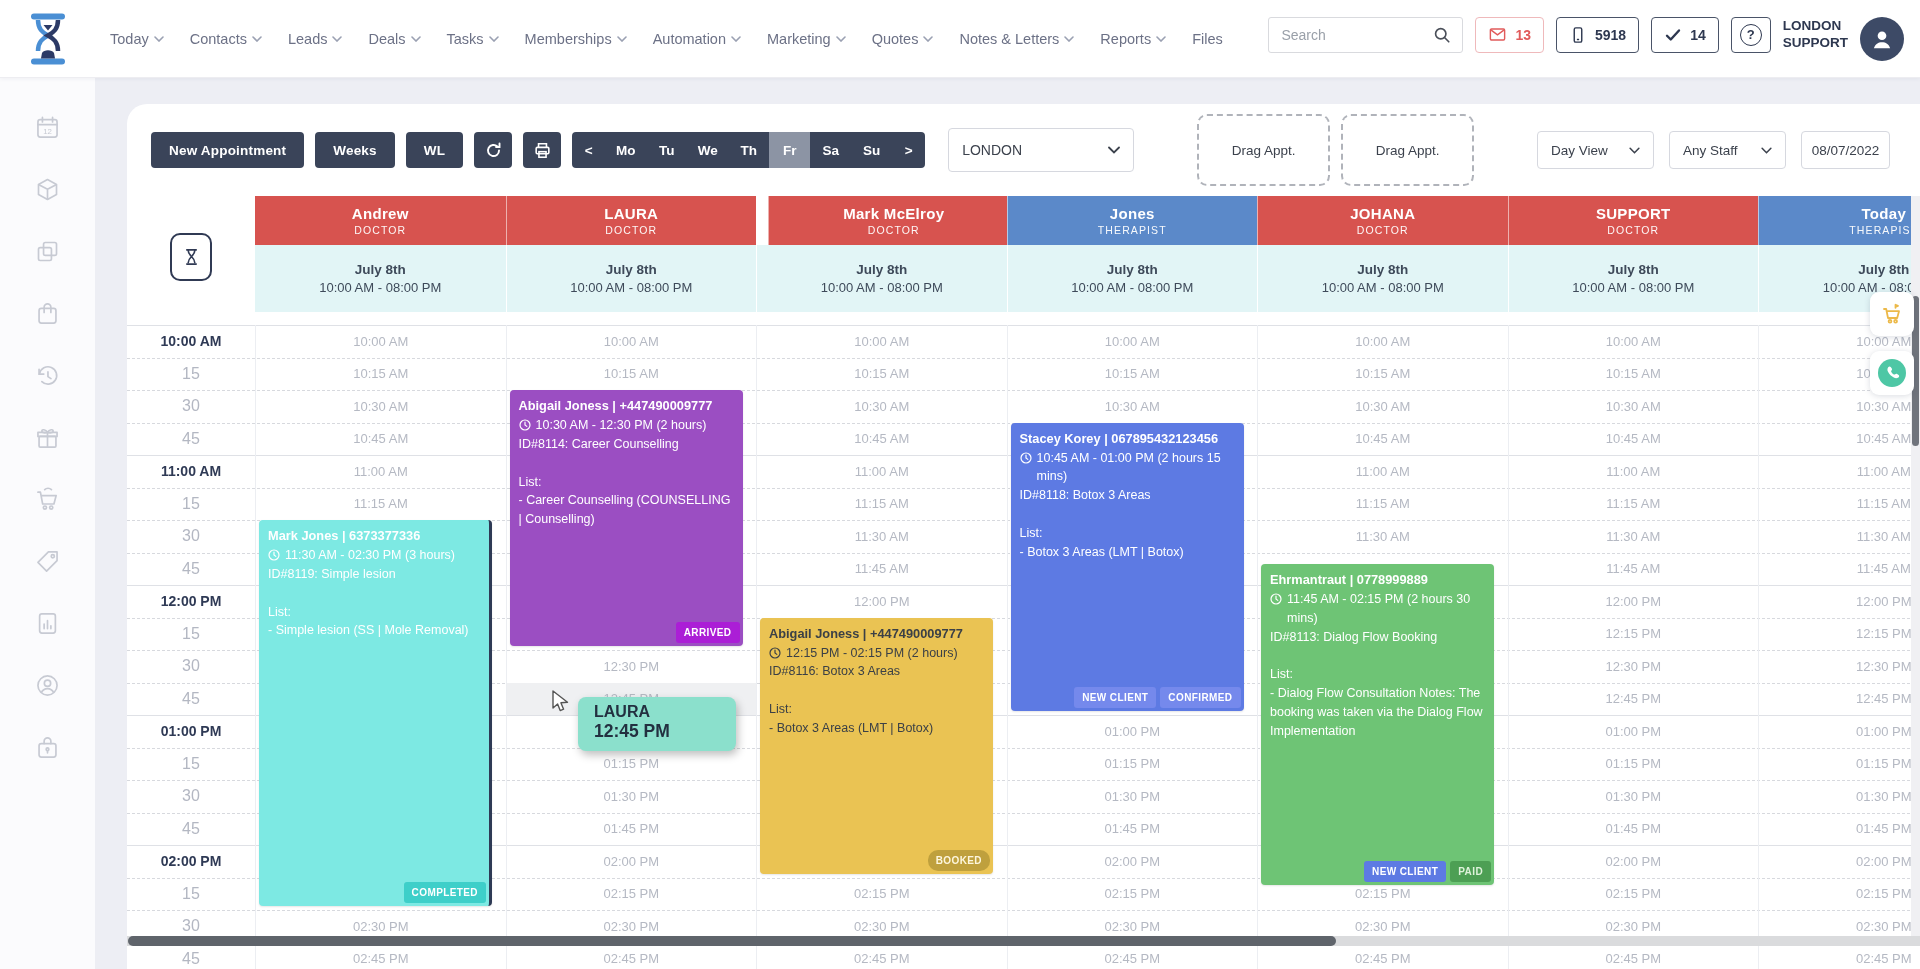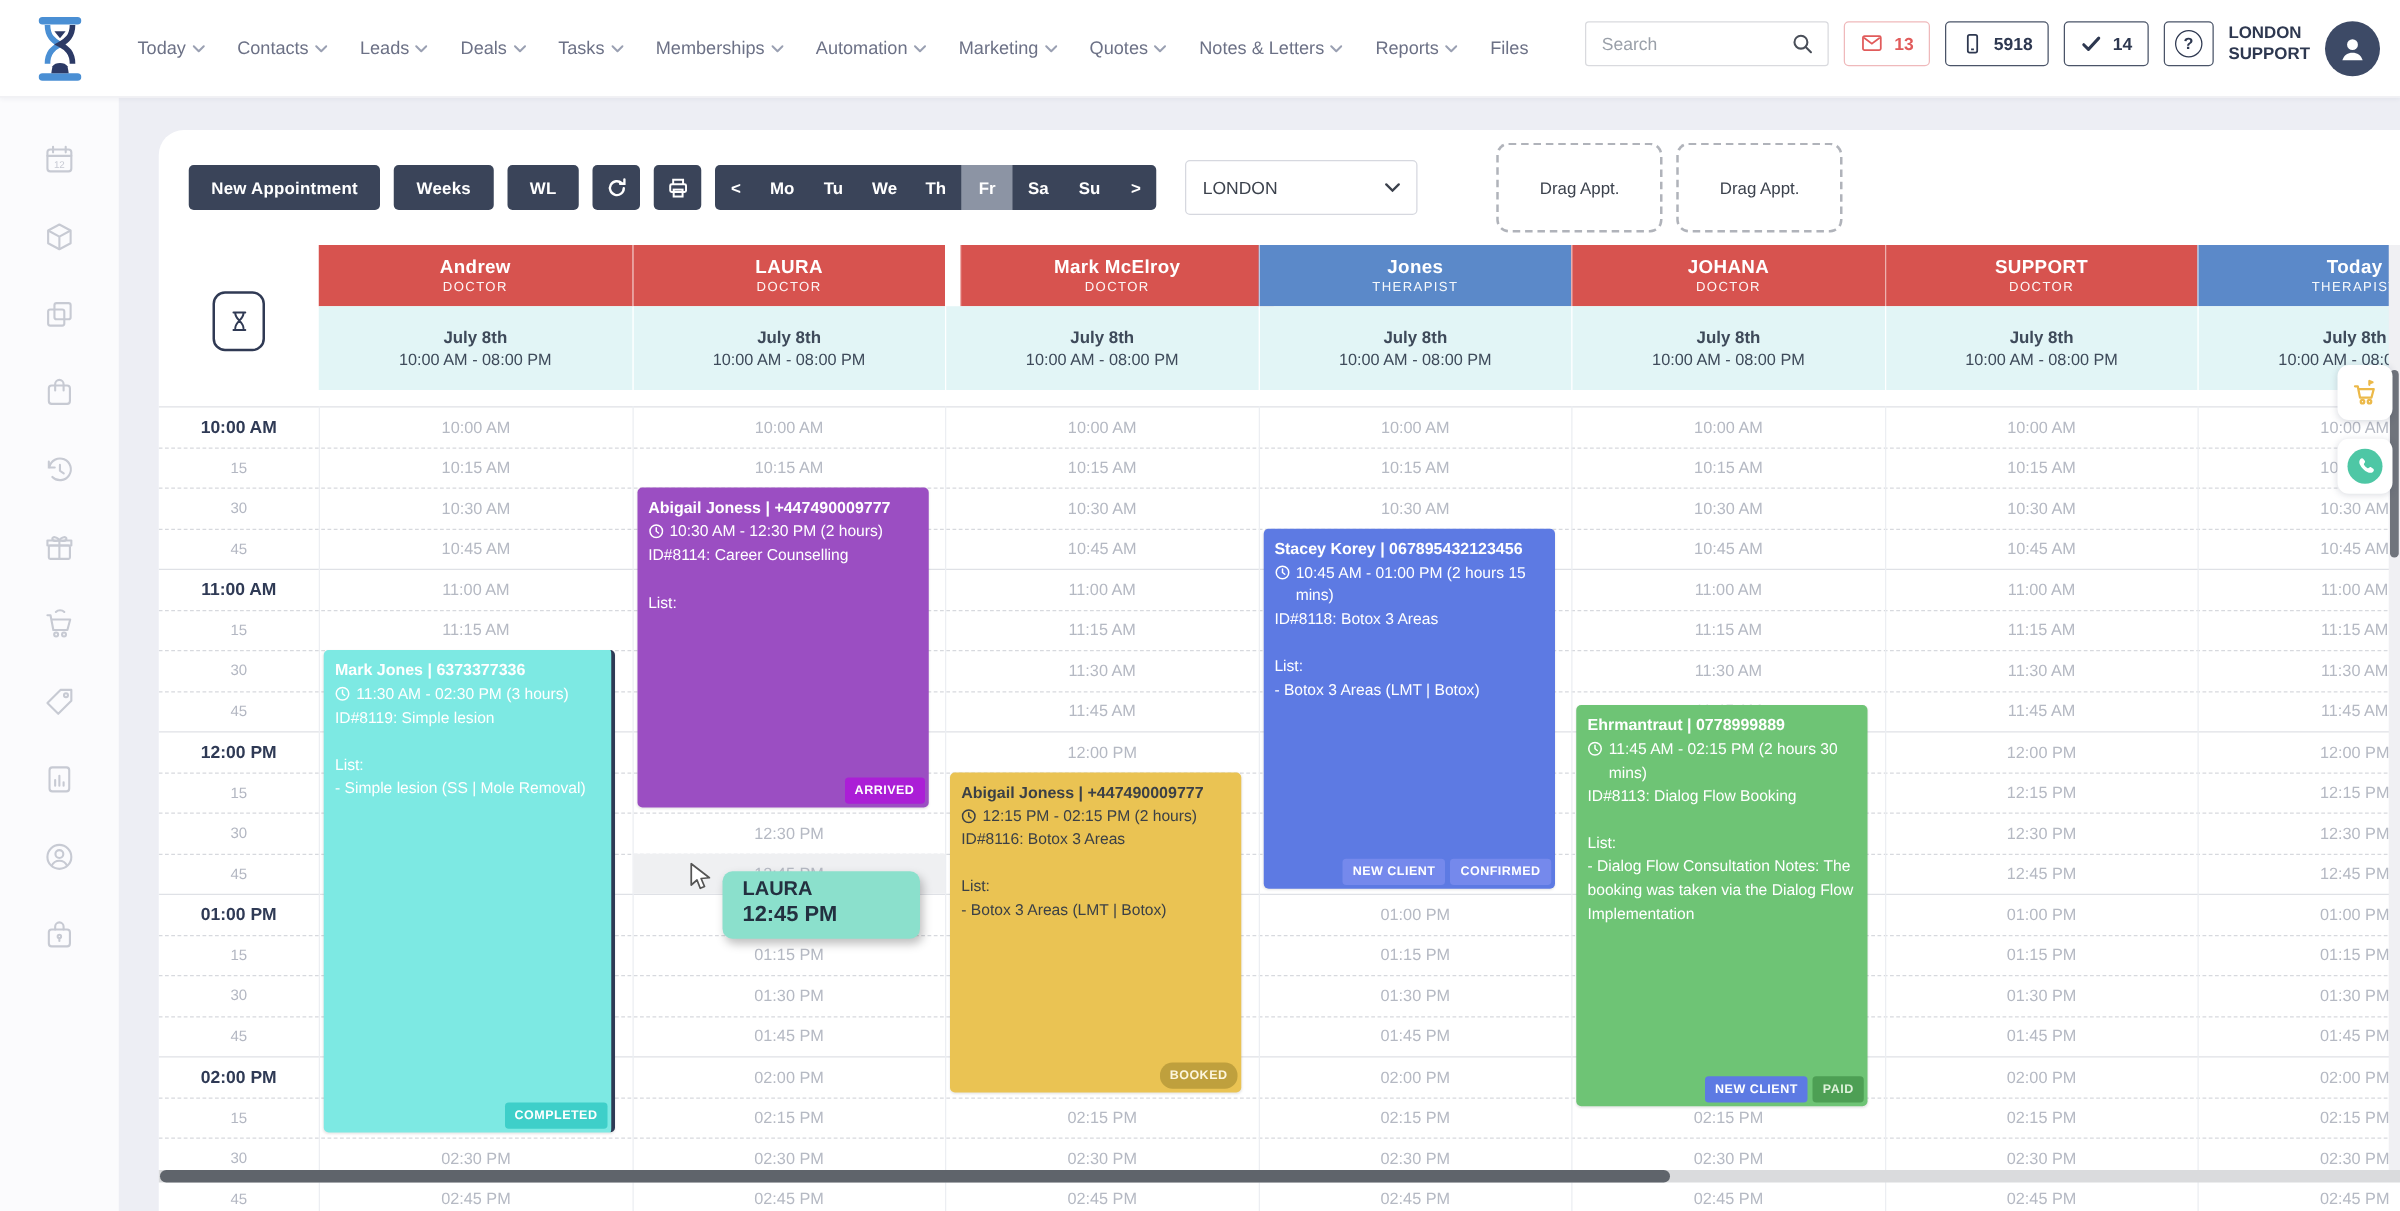--- a/index.html
+++ b/index.html
@@ -53,21 +53,21 @@
   .hrole{font-size:10.5px;letter-spacing:1.1px;opacity:.95;}
   .scell{position:absolute;top:49px;height:67px;background:#e2f5f6;display:flex;flex-direction:column;align-items:center;justify-content:center;gap:3px;color:#3e4a5a;}
   .sdate{font-size:13.5px;font-weight:600;}
   .shours{font-size:13px;font-weight:500;}
   .clockbox{position:absolute;left:43px;top:37px;width:42px;height:48px;border:2.5px solid #303a54;border-radius:10px;display:flex;align-items:center;justify-content:center;}
   .grid-row{position:absolute;left:0;width:100%;height:32.5px;}
   .grid-row.hour{border-top:1px solid #dfe1e6;}
   .grid-row.quarter{border-top:1px dashed #d7d9de;}
   .axis{position:absolute;left:0;width:128px;height:32.5px;display:flex;align-items:center;justify-content:center;}
   .axis.hour{color:#2f3a55;font-size:14px;font-weight:600;}
-  .axis.quarter{color:#b3b7c2;font-size:12px;font-weight:500;}
+  .axis.quarter{color:#b3b7c2;font-size:16px;font-weight:500;}
   .gcol{position:absolute;border-left:1px solid #eceef2;}
   .c-label{position:absolute;left:0;width:100%;height:32.5px;display:flex;align-items:center;justify-content:center;color:#b5b9c3;font-size:13px;font-weight:500;cursor:pointer;}
   .hovercell{position:absolute;left:0;width:100%;height:32.5px;background:#eff0f2;}
 
   .card{position:absolute;left:3px;width:233px;border-radius:4px;padding:6px 9px;font-size:12.5px;font-weight:500;line-height:1.5;overflow:hidden;z-index:5;box-shadow:0 1px 2px rgba(0,0,0,.10);cursor:pointer;}
   .c-title{font-weight:700;font-size:12.8px;margin-bottom:1px;}
   .c-time{display:flex;gap:5px;align-items:flex-start;}
   .c-time .icn{flex:0 0 12px;margin-top:3px;}
   .c-list{margin-top:19px;}
   .badges{position:absolute;right:3px;bottom:3px;display:flex;gap:4px;z-index:6;}
@@ -359,20 +359,39 @@
       <div class="select location">
         <span>LONDON</span>
         <span class="icn" style="width:12px;height:8px;color:#3c424d;">
           <svg viewBox="0 0 12 8" fill="none" stroke="currentColor" stroke-width="1.8" stroke-linecap="round">
               <path d="M1 1.5l5 5 5-5"></path>
             </svg>
         </span>
       </div>
       <div class="dragbox first">Drag Appt.</div>
       <div class="dragbox">Drag Appt.</div>
+      <div class="right-tools">
+        <div class="select small">
+          <span>Day View</span>
+          <span class="icn" style="width:11px;height:7px;color:#3c424d;">
+            <svg viewBox="0 0 12 8" fill="none" stroke="currentColor" stroke-width="1.8" stroke-linecap="round">
+                <path d="M1 1.5l5 5 5-5"></path>
+              </svg>
+          </span>
+        </div>
+        <div class="select small">
+          <span>Any Staff</span>
+          <span class="icn" style="width:11px;height:7px;color:#3c424d;">
+            <svg viewBox="0 0 12 8" fill="none" stroke="currentColor" stroke-width="1.8" stroke-linecap="round">
+                <path d="M1 1.5l5 5 5-5"></path>
+              </svg>
+          </span>
+        </div>
+        <div class="datebox">08/07/2022</div>
+      </div>
     </div>
 
     <div class="cal">
       <div class="clockbox">
         <svg viewBox="0 0 18 18" width="17" height="20" fill="none" stroke="#303a54" stroke-width="1.7" stroke-linecap="round">
           <path d="M4 1.5h10M4 16.5h10"></path>
             <path d="M5.5 2c0 3 1.6 4.6 3.5 6.5-1.9 1.9-3.5 3.5-3.5 6.5M12.5 2c0 3-1.6 4.6-3.5 6.5 1.9 1.9 3.5 3.5 3.5 6.5"></path>
         </svg>
       </div>
       <div id="cal-headers">
@@ -545,20 +564,21 @@
                   <svg viewBox="0 0 12 12" fill="none" stroke="currentColor" stroke-width="1.2" stroke-linecap="round">
                     <circle cx="6" cy="6" r="5"></circle>
                     <path d="M6 3.2V6l1.8 1.4"></path>
                   </svg>
                 </span>
                 <div style="flex: 1 1 0%;">10:30 AM - 12:30 PM (2 hours)</div>
               </div>
               <div class="c-id">ID#8114: Career Counselling</div>
               <div class="c-list">
                 <div>List:</div>
+                <div>- Career Counselling (COUNSELLING | Counselling)</div>
               </div>
               <div class="badges">
                 <div class="badge" style="background: rgb(171, 30, 214); color: rgb(255, 255, 255);">ARRIVED</div>
               </div>
             </div>
           </div>
           <div class="gcol" style="left: 629px; top: 129px; width: 250.5px; height: 650px;">
             <div class="c-label" style="top: 0px;">10:00 AM</div>
             <div class="c-label" style="top: 32.5px;">10:15 AM</div>
             <div class="c-label" style="top: 65px;">10:30 AM</div>

